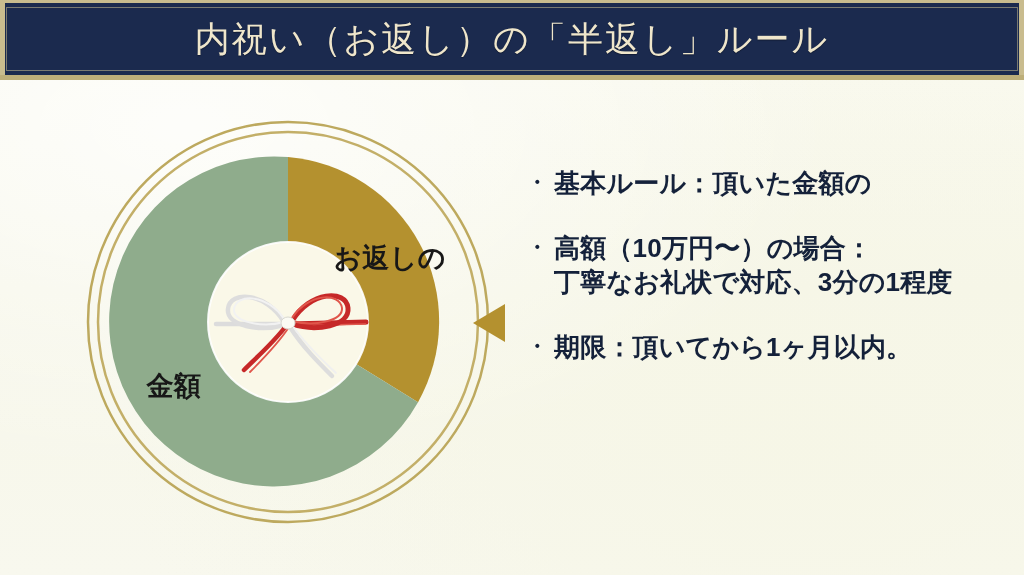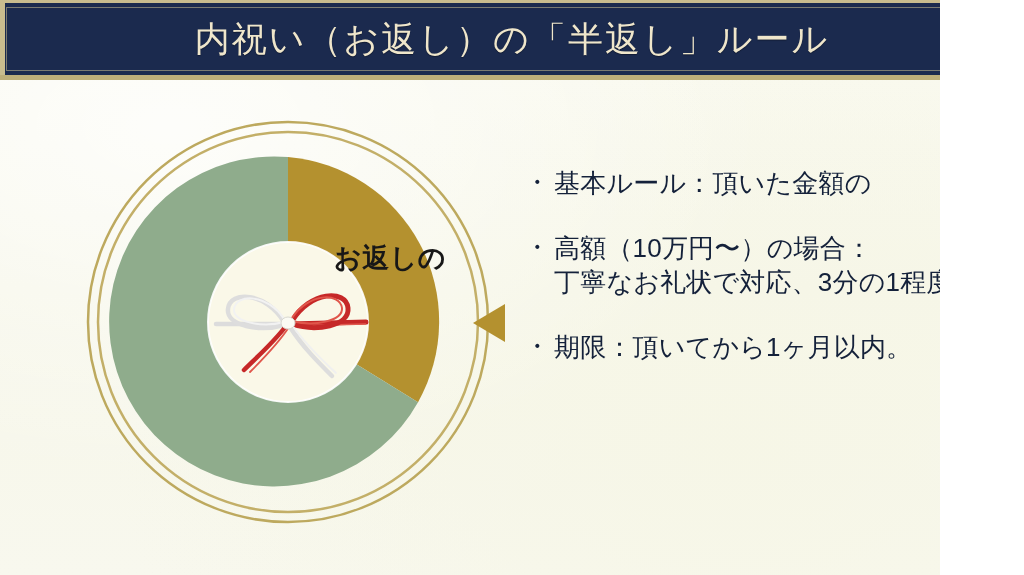--- a/index.html
+++ b/index.html
@@ -5,21 +5,21 @@
   html, body {
     margin: 0;
     padding: 0;
     background: #ffffff;
   }
   body {
     font-family: "Liberation Sans", "DejaVu Sans", sans-serif;
   }
   #slide {
     position: relative;
-    width: 940px;
+    width: 1024px;
     height: 575px;
     overflow: hidden;
     background: #F8F8EC;
   }
   
   .paper-tex {
     position: absolute;
     inset: 0;
     background:
       radial-gradient(ellipse at 18% 22%, rgba(255,255,255,0.75) 0%, rgba(255,255,255,0) 55%),
@@ -124,21 +124,21 @@
     font-size: 26px;
     line-height: 1.28;
     margin-right: 4px;
     color: #14213A;
   }
   .bullet-lines {
     flex: 1 1 auto;
   }
   .bullet-line {
     font-size: 26px;
-    font-weight: 400;
+    font-weight: 700;
     line-height: 1.33;
     letter-spacing: 0.2px;
     white-space: nowrap;
   }
 </style>
 </head>
 <body>
 
 <div id="slide">
 
@@ -183,20 +183,21 @@
 
         <ellipse cx="210" cy="211" rx="7" ry="6" fill="#FBFBF4" stroke="#D8D8D0" stroke-width="1"></ellipse>
       </g>
     </svg>
 
     <div class="seg-label gold">
       <div>お返しの</div>
     </div>
 
     <div class="seg-label green">
+      <div>金額</div>
     </div>
   </div>
 
   <div class="pointer-arrow"></div>
 
   <div class="bullets">
 
     <div class="bullet">
       <div class="bullet-dot">・</div>
       <div class="bullet-lines">

